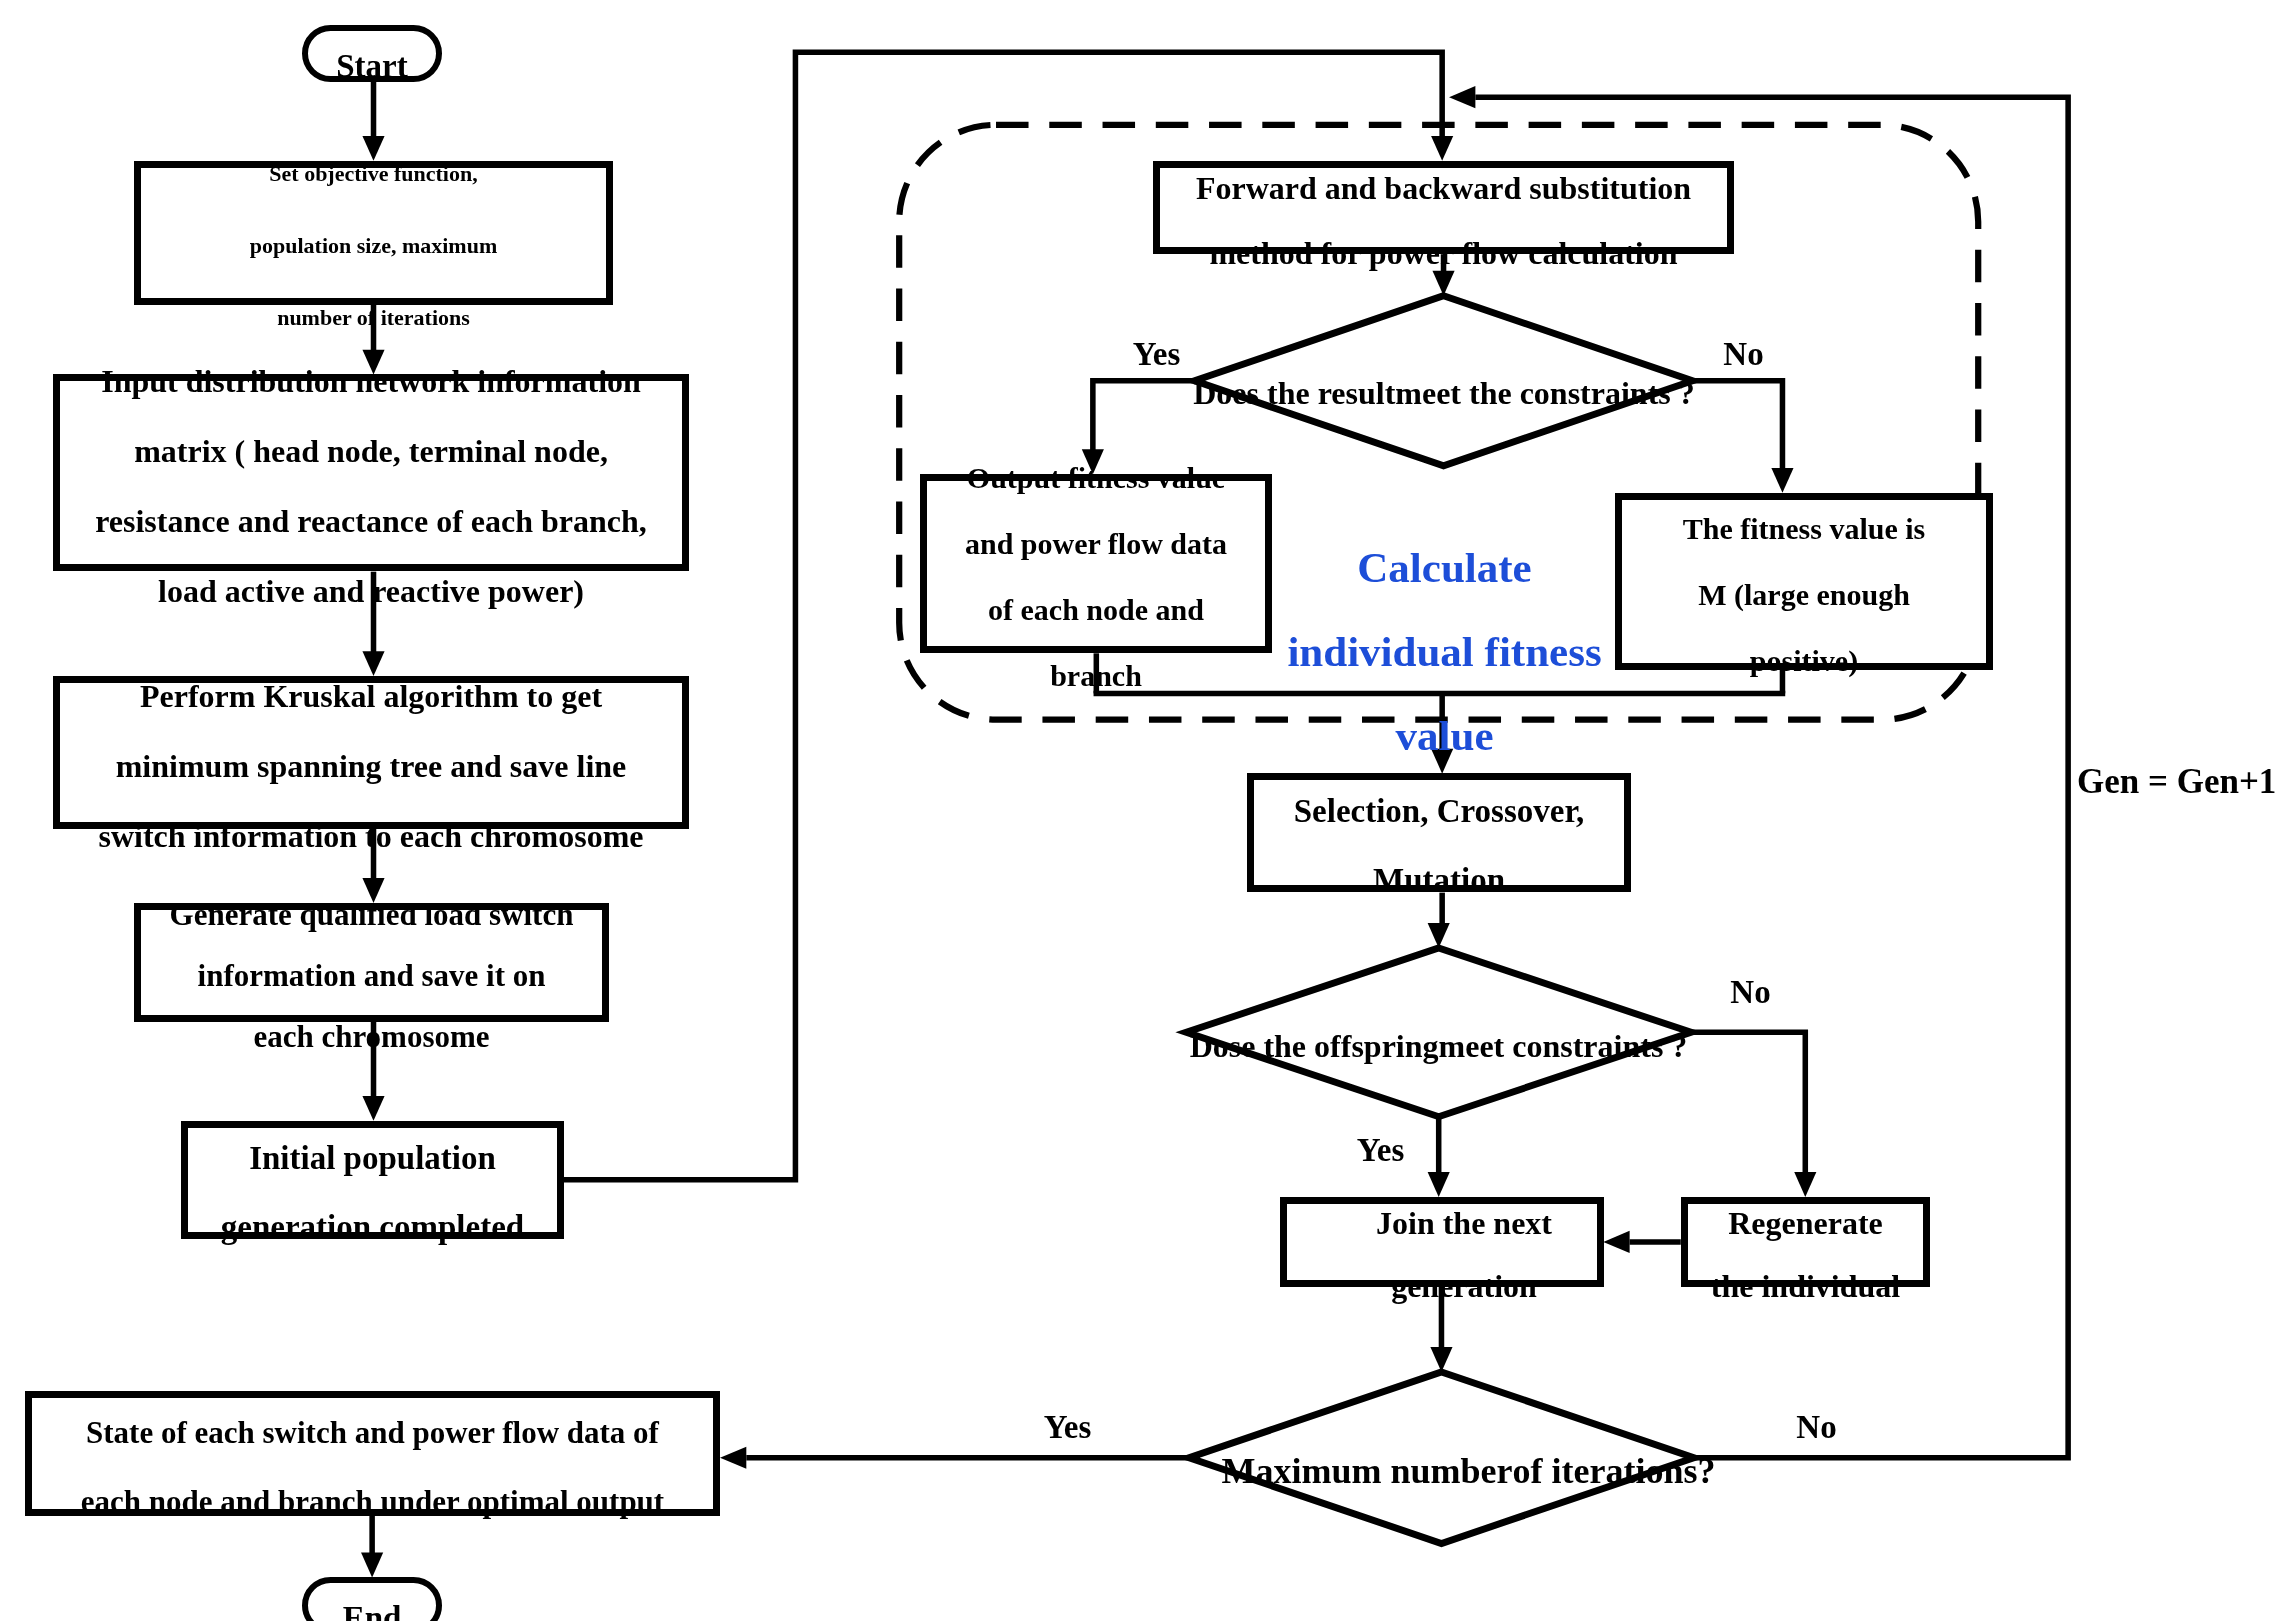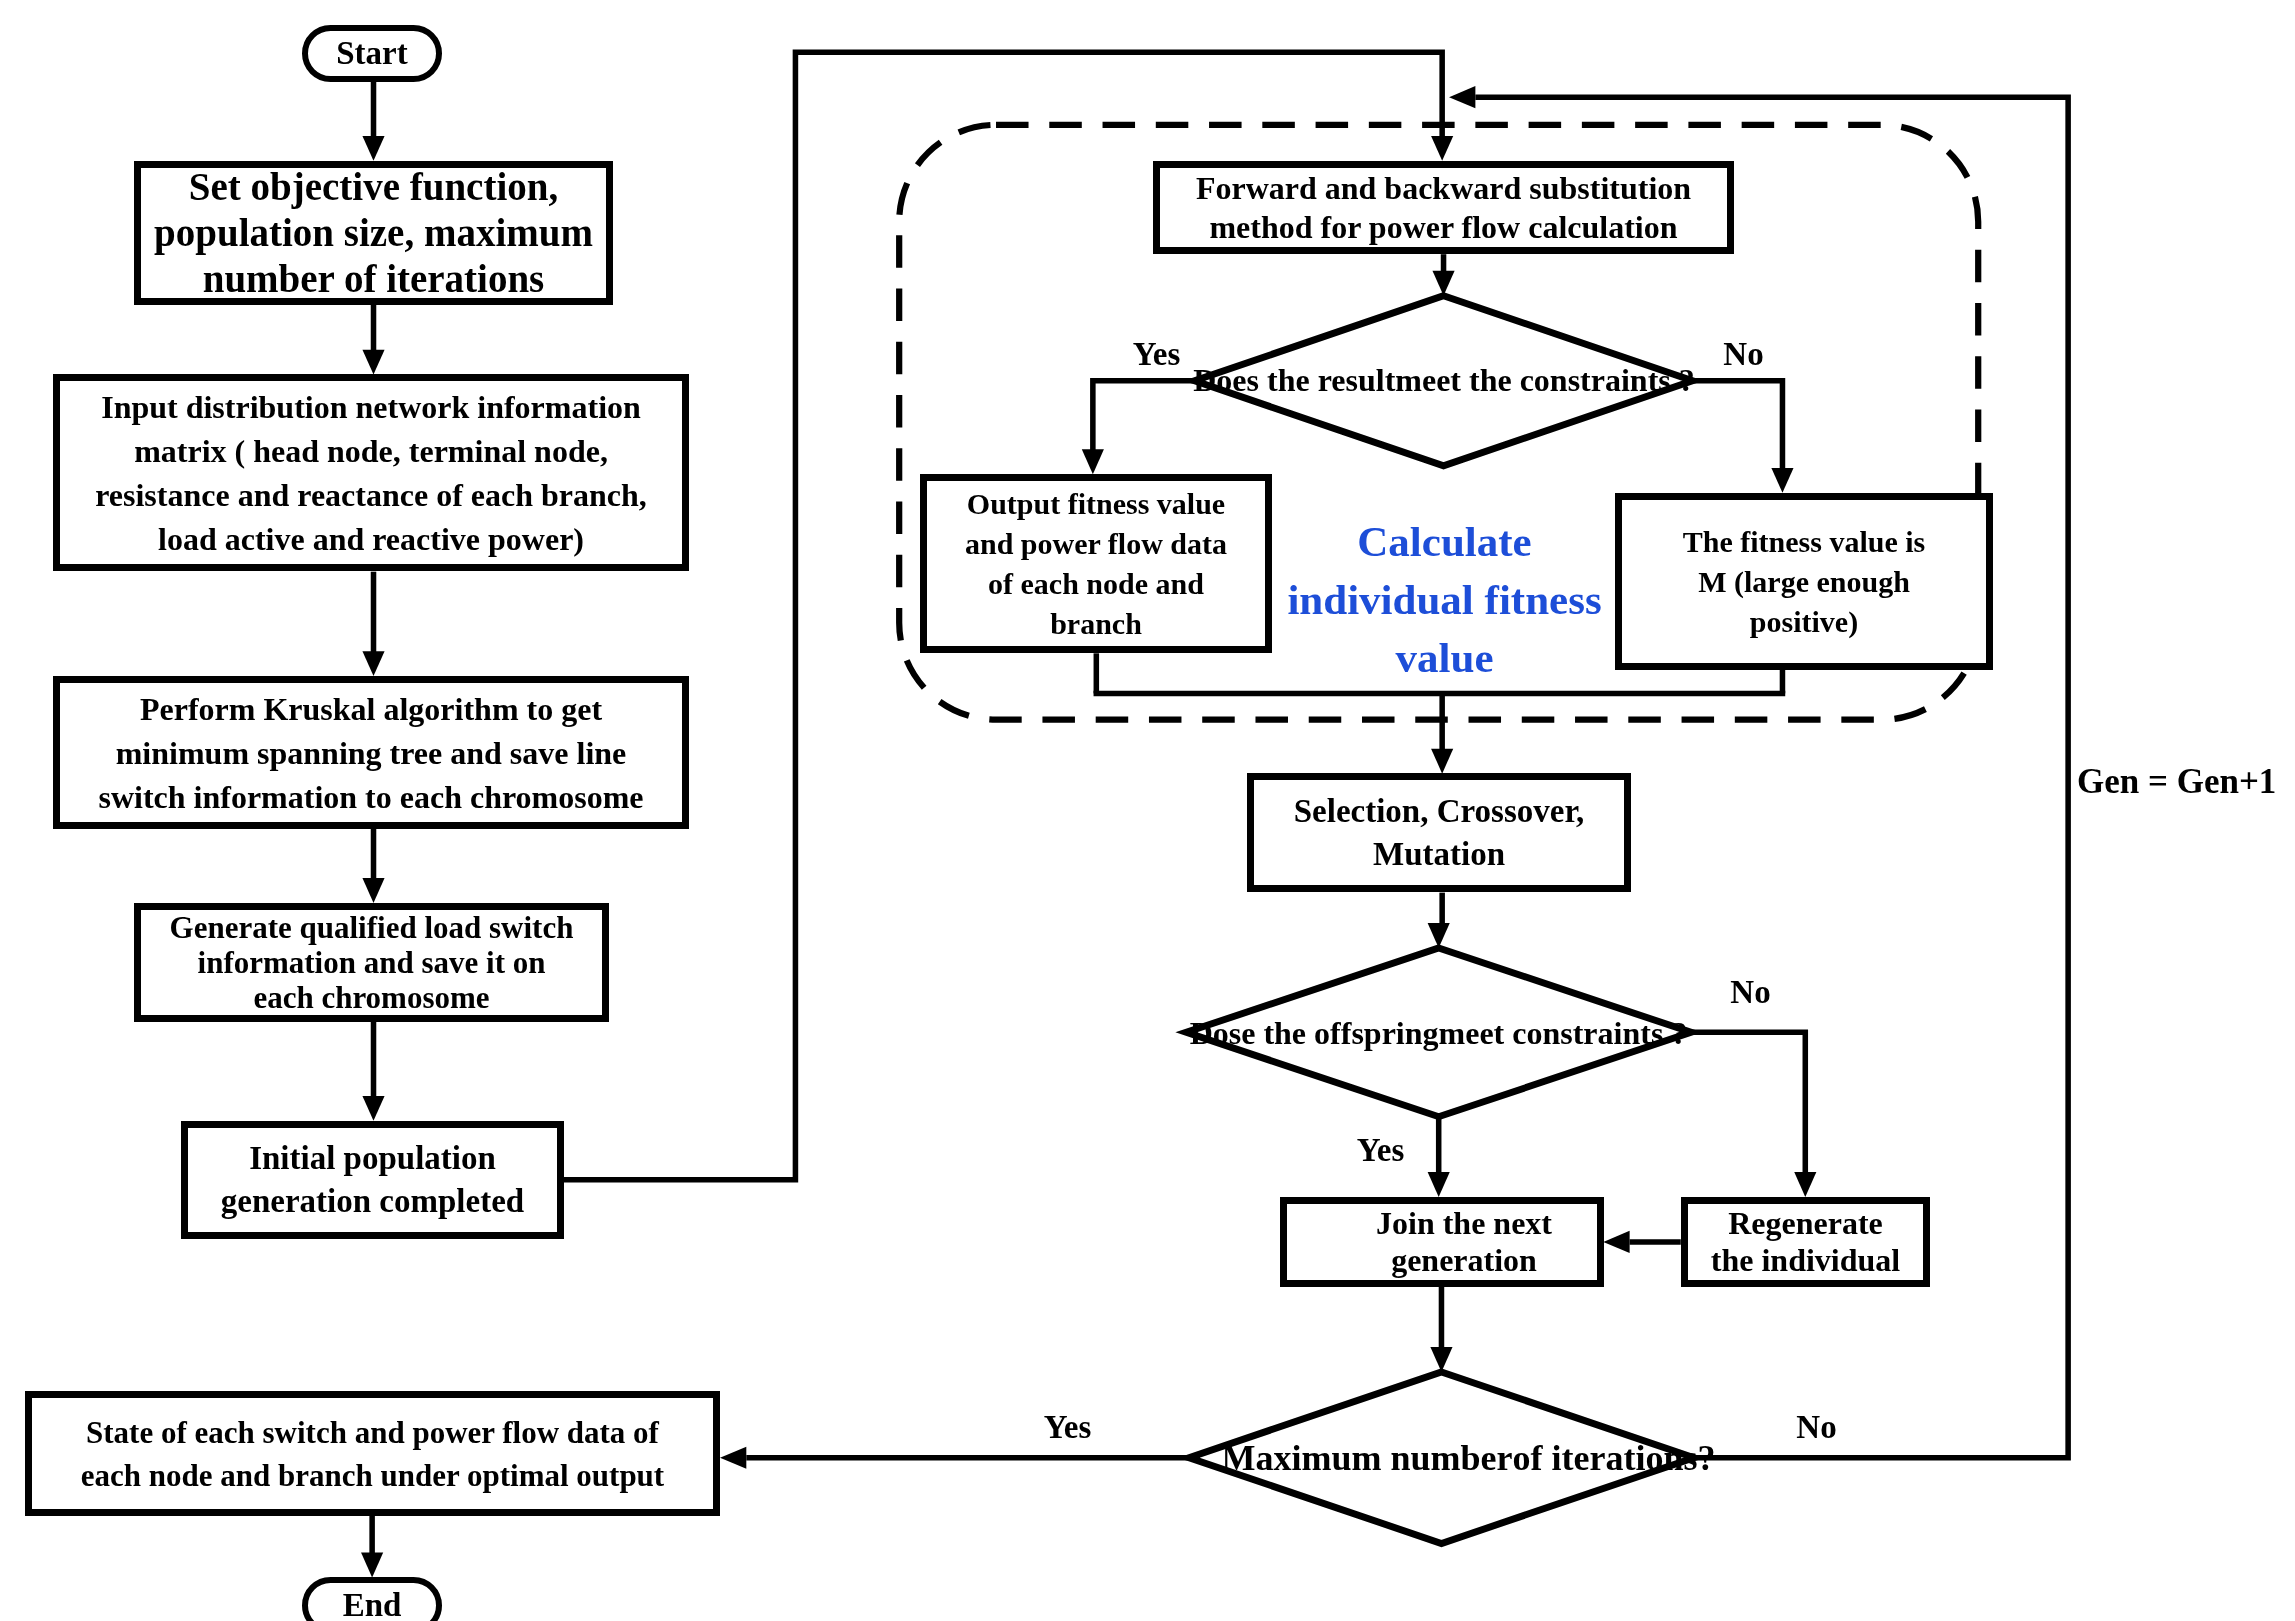--- a/index.html
+++ b/index.html
@@ -11,21 +11,21 @@
   .node {
     position:absolute; box-sizing:border-box; background:#ffffff;
     border:7px solid #000; display:flex; flex-direction:column;
     align-items:center; justify-content:center; text-align:center;
   }
   .pill { border-radius:32px; border-width:6.2px; }
   .dtext {
     position:absolute; display:flex; align-items:center;
     justify-content:center; text-align:center; background:transparent;
   }
-  .ln { display:block; white-space:nowrap; }
+  .ln { display:block; white-space:nowrap;margin-top:26px; }
   .lbl { position:absolute; text-align:center; white-space:nowrap; }
   .note { position:absolute; text-align:center; color:#1B75BC; }
 </style>
 </head>
 <body>
 
 <div id="canvas">
 
   <svg id="wires" viewBox="0 0 3318 2344">
 
@@ -84,21 +84,21 @@
 
     <polygon points="2087,427 2447,550 2087,673 1727,550" fill="#ffffff" stroke="#000" stroke-width="10"></polygon>
     <polygon points="2080,1370 2445,1492 2080,1614 1715,1492" fill="#ffffff" stroke="#000" stroke-width="10"></polygon>
     <polygon points="2084,1983 2449,2107 2084,2231 1719,2107" fill="#ffffff" stroke="#000" stroke-width="10"></polygon>
   </svg>
 
   <div class="node pill" style="left:302px; top:25px; width:140px; height:57px; font-size:33px;">
     <span class="ln">Start</span>
   </div>
 
-  <div class="node" style="left:134px; top:161px; width:479px; height:144px; font-size:39px; line-height:46px;text-align:right;">
+  <div class="node" style="left:134px; top:161px; width:479px; height:144px; font-size:22px; line-height:46px;text-align:right;">
     <span class="ln">Set objective function,</span>
     <span class="ln">population size, maximum</span>
     <span class="ln">number of iterations</span>
   </div>
 
   <div class="node" style="left:53px; top:374px; width:636px; height:197px; font-size:32px; line-height:44px;">
     <span class="ln">Input distribution network information</span>
     <span class="ln">matrix ( head node, terminal node,</span>
     <span class="ln">resistance and reactance of each branch,</span>
     <span class="ln">load active and reactive power)</span>

